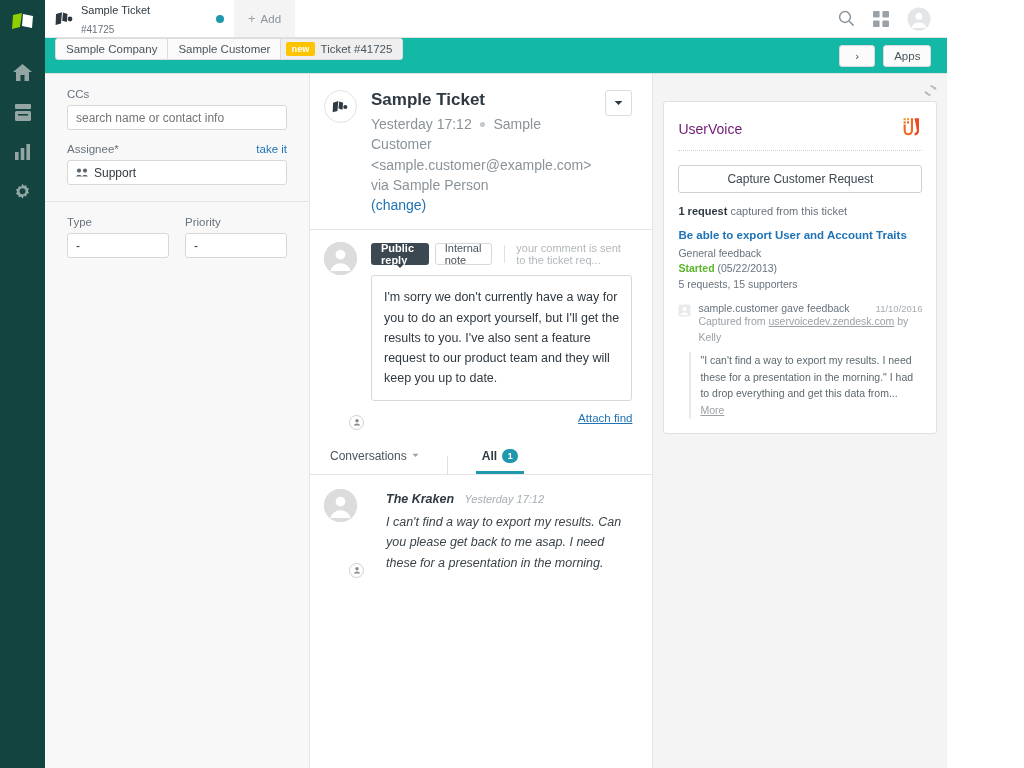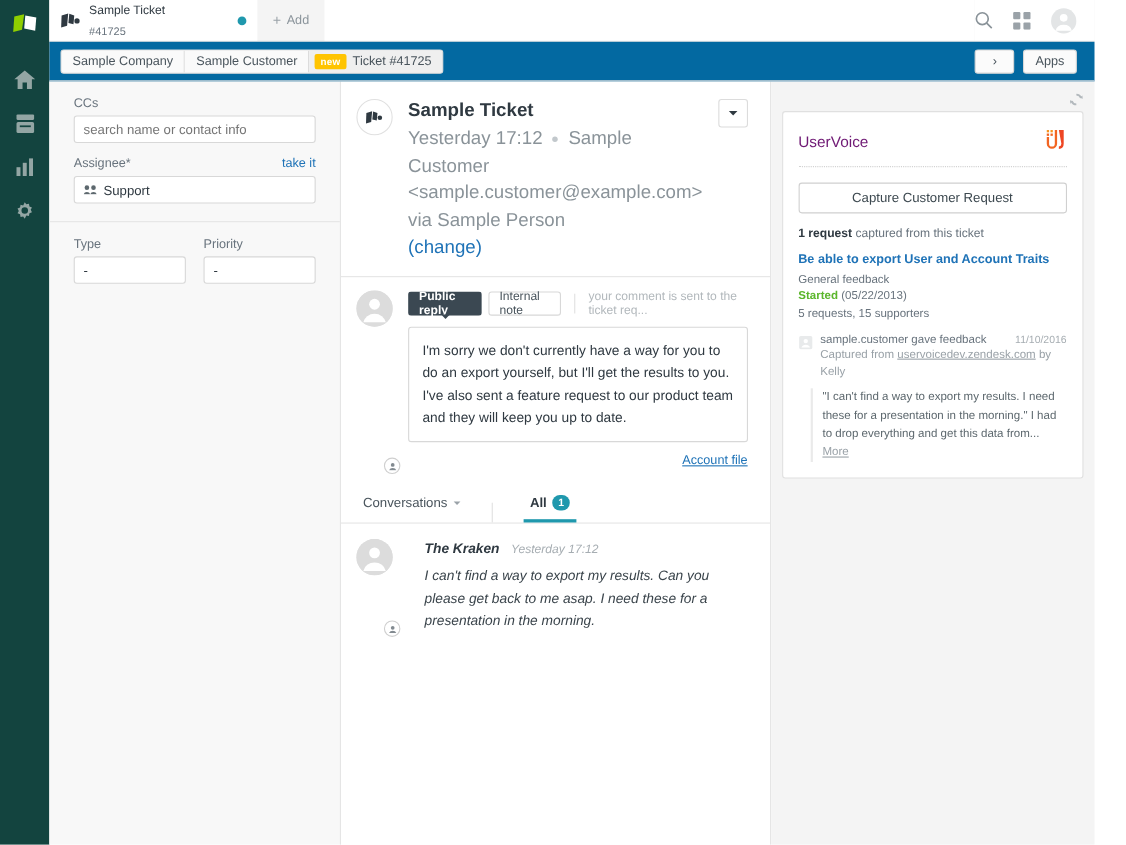--- a/index.html
+++ b/index.html
@@ -45,22 +45,22 @@
     display: flex; align-items: center; gap: 5px; padding: 0 14px;
     font-size: 11.5px; color: #8b949b; cursor: pointer;
   }
   .add-plus { font-size: 13px; color: #9aa2a8; }
   .topbar-spacer { flex: 1 1 auto; background: #ffffff; }
   .topbar-right { background:#ffffff; display: flex; align-items: center; gap: 18px; padding-right: 16px; }
   .icon-btn { cursor: pointer; display: flex; align-items: center; justify-content:center; }
 
   
   .crumbrow {
-    height: 36px; background: #0369a1; border-bottom: 1px solid #e0e0e0;
-    display: flex; align-items: center; padding: 0 16px 0 10px; position: relative;
+    height: 36px; background: #14b8a6; border-bottom: 1px solid #e0e0e0;
+    display: flex; padding: 0 16px 0 10px; position: relative;
   }
   .crumbs { display: flex; align-items: stretch; height: 22px; border-radius: 3px; overflow: hidden;
             border: 1px solid #dcdcdc; background: #fafafa; }
   .crumb {
     display: flex; align-items: center; padding: 0 10px; font-size: 11.5px; color: #49545c;
     background: #fafafa; border-right: 1px solid #dcdcdc; cursor: pointer; white-space: nowrap;
   }
   .crumb:last-child { border-right: none; background: #efefef; padding-left: 5px; }
   .badge-new {
     background: #ffc400; color: #ffffff; font-size: 9px; font-weight: bold;
@@ -96,21 +96,21 @@
 
   
   .mid { flex: 1 1 auto; background: #ffffff; border-right: 1px solid #e5e5e5; min-width: 0; display: flex; flex-direction: column; }
   .ticket-head { display: flex; padding: 16px 20px 14px 14px; gap: 14px; }
   .avatar-sq {
     width: 33px; height: 33px; border-radius: 50%; border: 1px solid #e0e0e0; background: #ffffff;
     display: flex; align-items: center; justify-content: center; flex: 0 0 33px;
   }
   .th-texts { flex: 1 1 auto; min-width: 0; }
   .th-title { font-size: 17px; color: #2f3941; font-weight: bold; margin-bottom: 4px; }
-  .th-meta { font-size: 17px; color: #8a9399; line-height: 1.45; }
+  .th-meta { font-size: 14px; color: #8a9399; line-height: 1.45; }
   .th-dot { display:inline-block; width:5px; height:5px; border-radius:50%; background:#c2c8cc; margin:0 5px 2px 4px; }
   .th-link { color: #1f73b7; cursor: pointer; }
   .caret-btn {
     width: 27px; height: 26px; border: 1px solid #dcdcdc; border-radius: 3px; background: #fff;
     display: flex; align-items: center; justify-content: center; cursor: pointer; flex: 0 0 27px;
   }
   .hr { height: 1px; background: #e5e5e5; }
 
   
   .composer { display: flex; padding: 12px 20px 12px 14px; gap: 14px; }
@@ -387,21 +387,21 @@
           </div>
           <div class="comp-main">
             <div class="chan-row">
               <div class="chan active">Public reply</div>
               <div class="chan idle">Internal note</div>
               <div class="chan-sep"></div>
               <div class="chan-hint">your comment is sent to the ticket req...</div>
             </div>
             <div class="comp-box">I'm sorry we don't currently have a way for you to do an export yourself, but I'll get the results to you. I've also sent a feature request to our product team and they will keep you up to date.</div>
             <div class="attach">
-              <a>Account file</a>
+              <a>Attach find</a>
             </div>
           </div>
         </div>
 
         <div class="conv-tabs">
           <div class="conv-tab">
             <span>Conversations</span>
             <svg width="7" height="5" viewBox="0 0 7 5">
               <path d="M0.4 0.8 L3.5 4 L6.6 0.8 Z" fill="#9aa2a8"></path>
             </svg>

